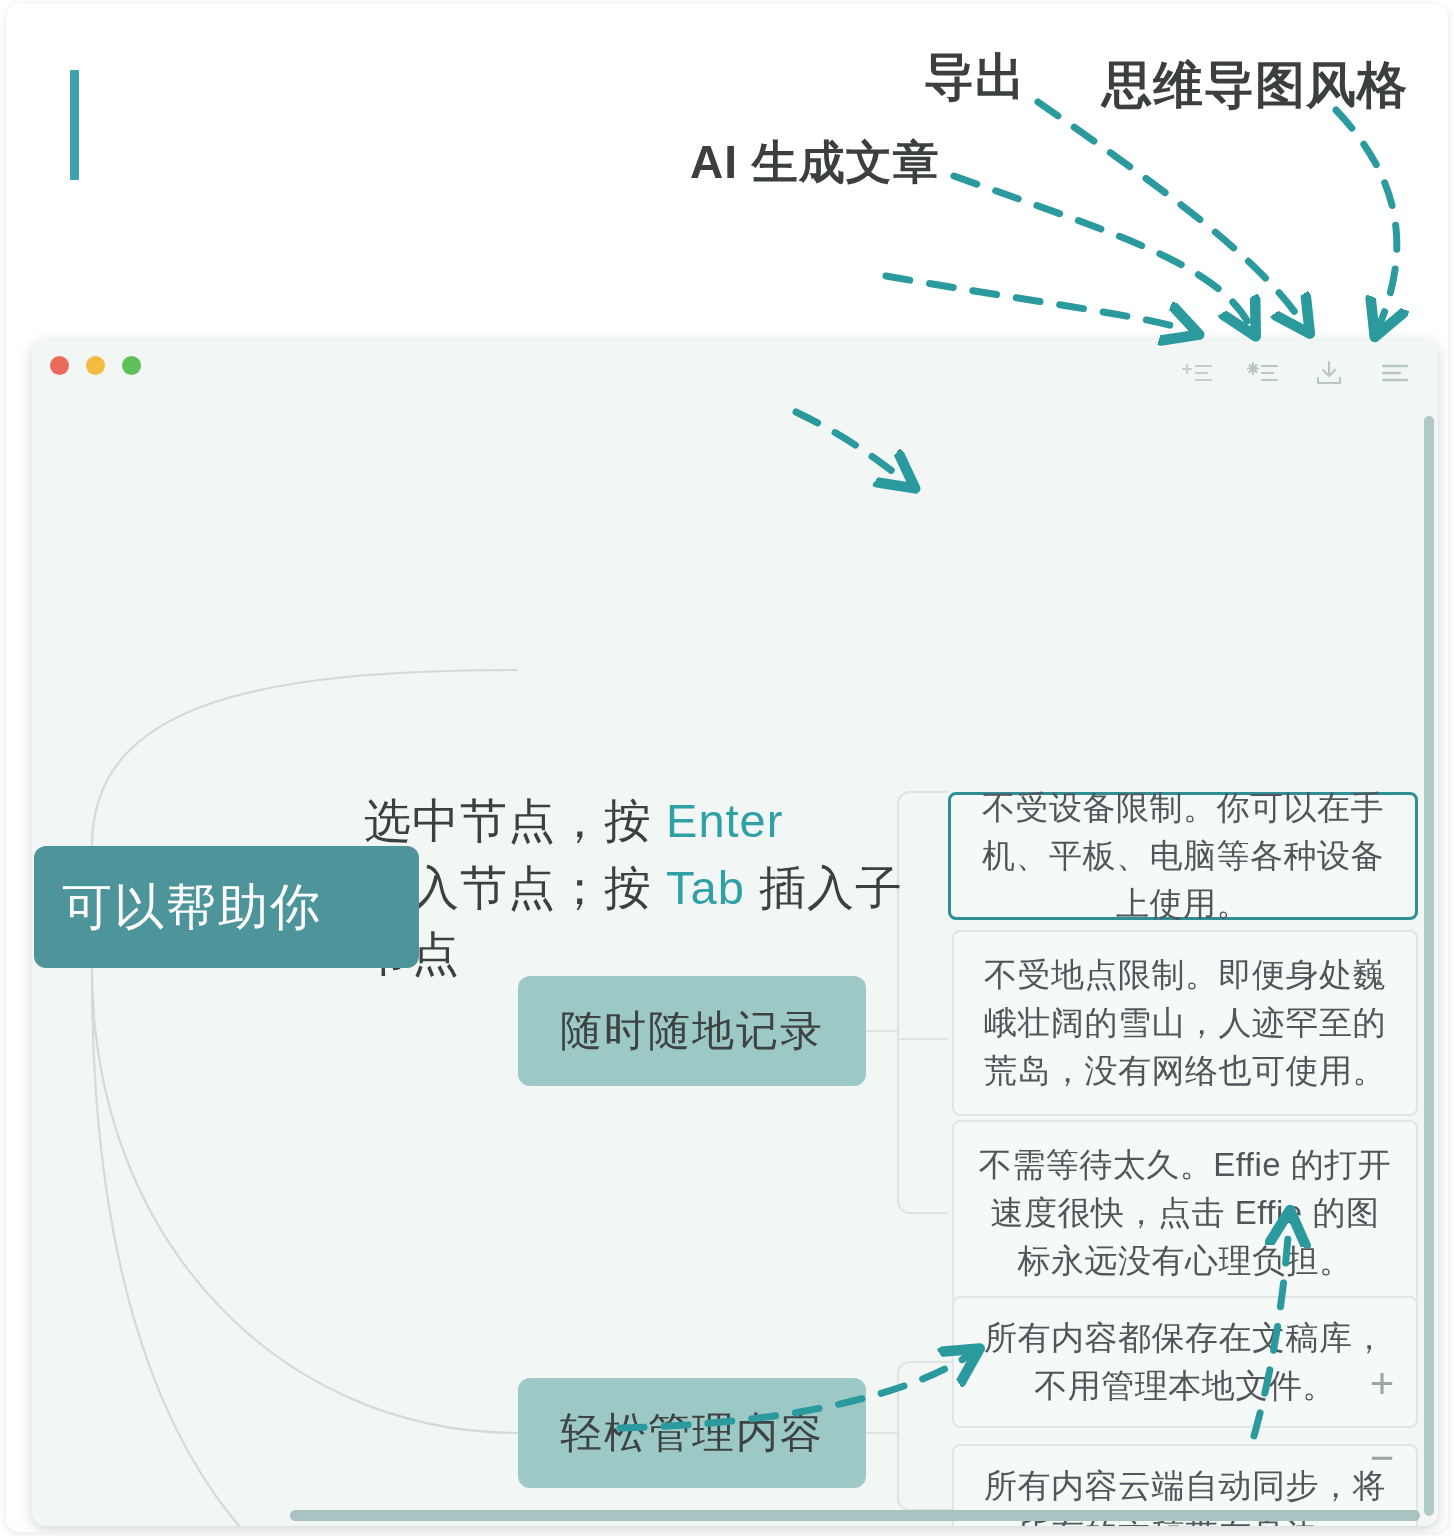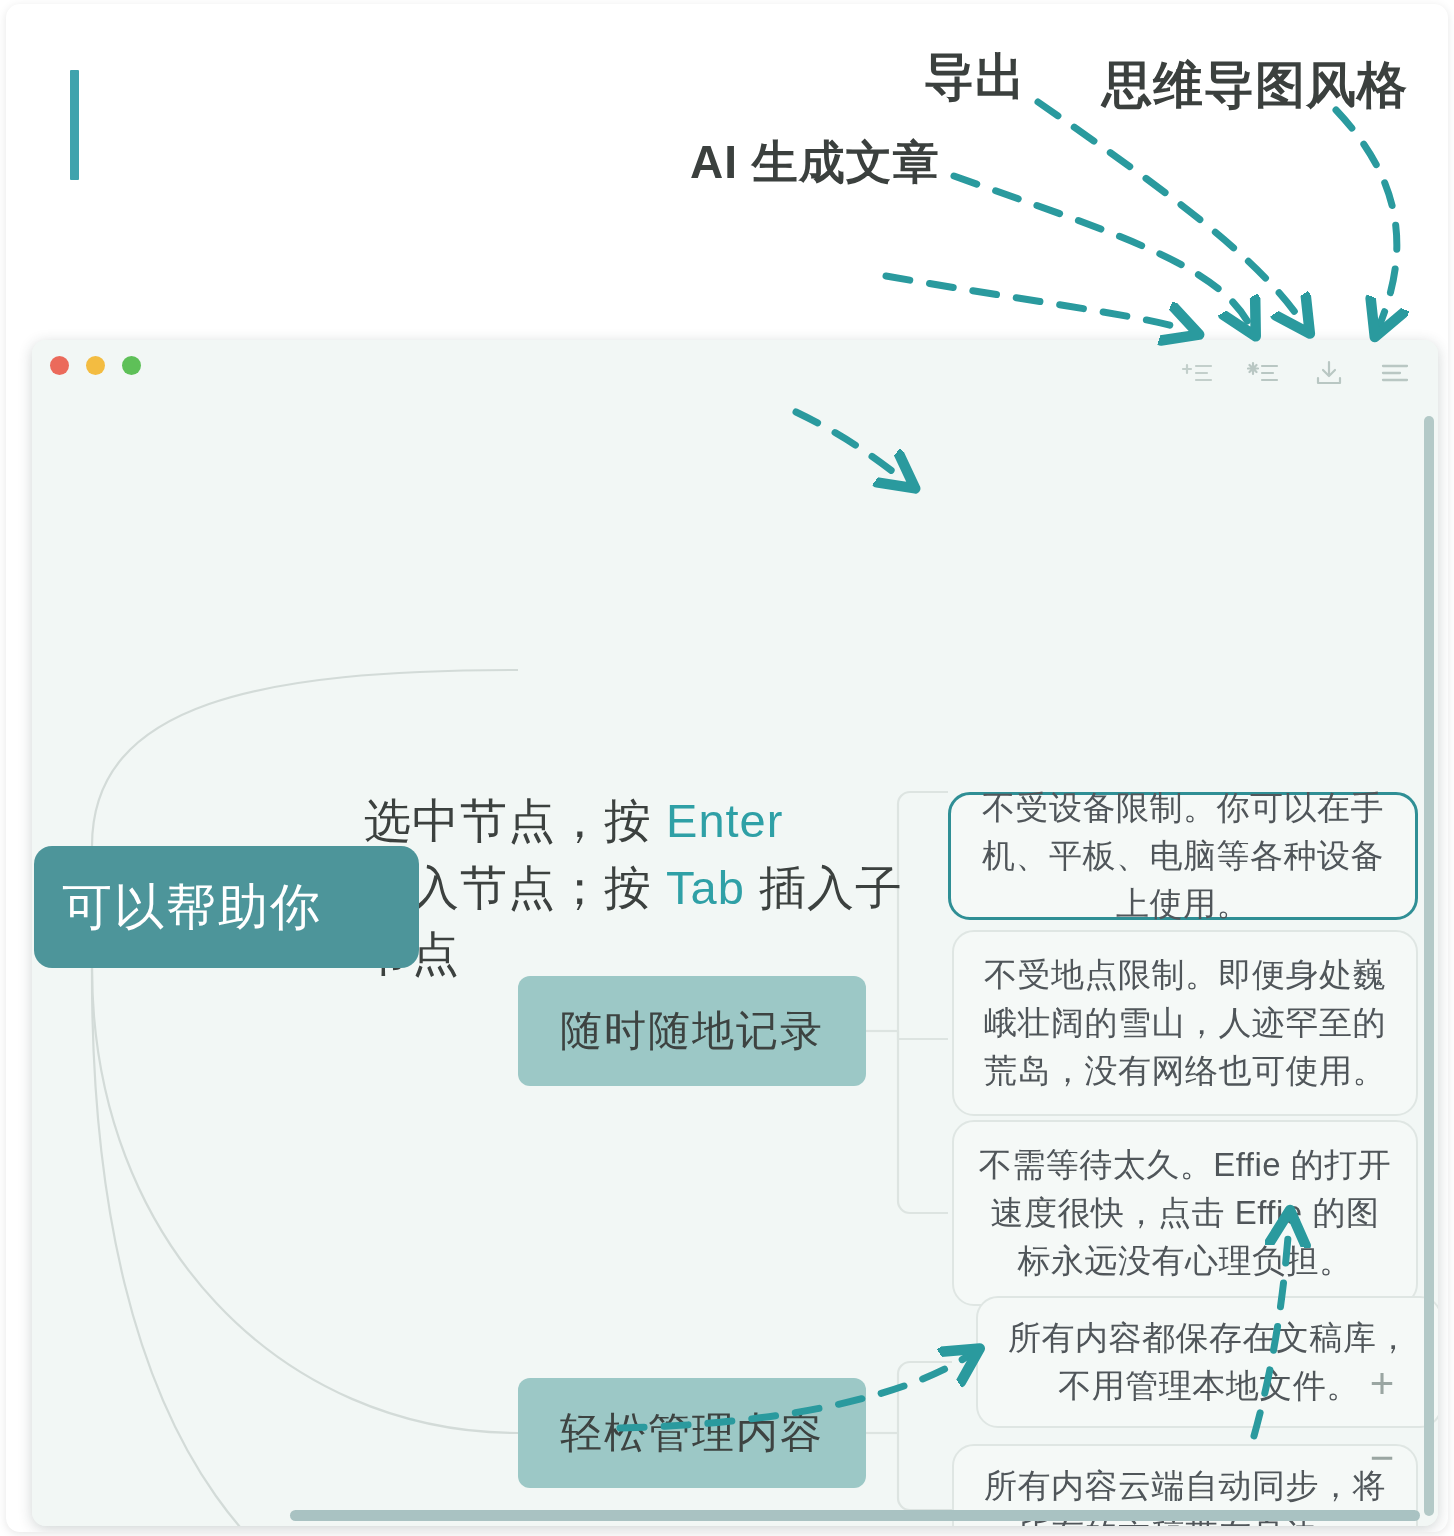--- a/index.html
+++ b/index.html
@@ -125,21 +125,21 @@
     width: 1406px; height: 1124px;
   }
 
   
   .node { position: absolute; box-sizing: border-box; }
 
   #node-root {
     left: 2px; top: 444px;
     width: 385px; height: 122px;
     background: #4d959a;
-    border-radius: 18px;
+    border-radius: 12px;
     display: flex; align-items: center;
   }
   #node-root .node-text {
     color: #ffffff;
     font-size: 50px;
     font-weight: 500;
     padding-left: 28px;
     letter-spacing: 2px;
     white-space: nowrap;
   }
@@ -154,39 +154,39 @@
     font-size: 42px;
     letter-spacing: 2px;
     white-space: nowrap;
   }
   #node-b1 { left: 486px; top: 574px;  width: 348px; height: 110px; }
   #node-b2 { left: 486px; top: 976px;  width: 348px; height: 110px; }
 
   .leaf {
     background: #f5f9f7;
     border: 2px solid #dfe6e3;
-    border-radius: 22px;
+    border-radius: 8px;
     display: flex; align-items: center; justify-content: center;
     padding: 10px 22px;
   }
   .leaf .node-text {
     color: #50565a;
     font-size: 33px;
     line-height: 1.45;
     text-align: center;
     letter-spacing: 0.5px;
   }
   .leaf.selected {
     border: 3px solid #2f8f95;
     background: #f5f9f7;
   }
   #node-l1 { left: 916px; top: 390px;  width: 470px; height: 128px; }
   #node-l2 { left: 920px; top: 528px;  width: 466px; height: 186px; }
   #node-l3 { left: 920px; top: 718px;  width: 466px; height: 186px; }
-  #node-l4 { left: 920px; top: 894px;  width: 466px; height: 132px; margin-left: 24px; }
+  #node-l4 { left: 920px; top: 894px;  width: 466px; height: 132px; }
   #node-l5 { left: 920px; top: 1042px; width: 466px; height: 132px; }
 
   
   #zoom-controls {
     position: absolute;
     right: 36px; bottom: 48px;
     display: flex; flex-direction: column;
     align-items: center;
     gap: 34px;
   }

